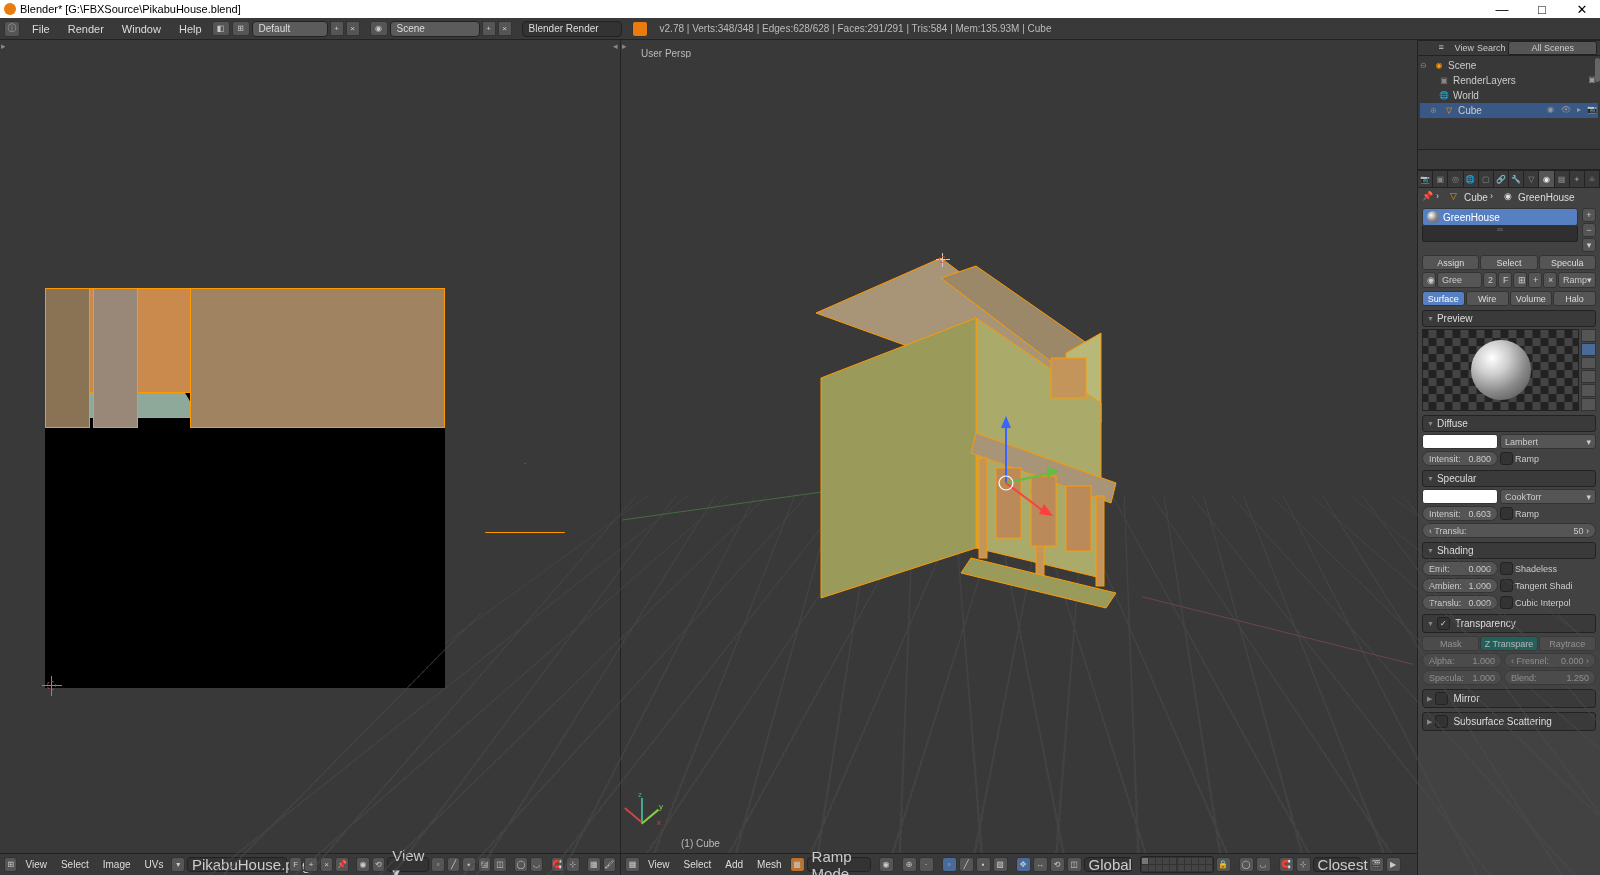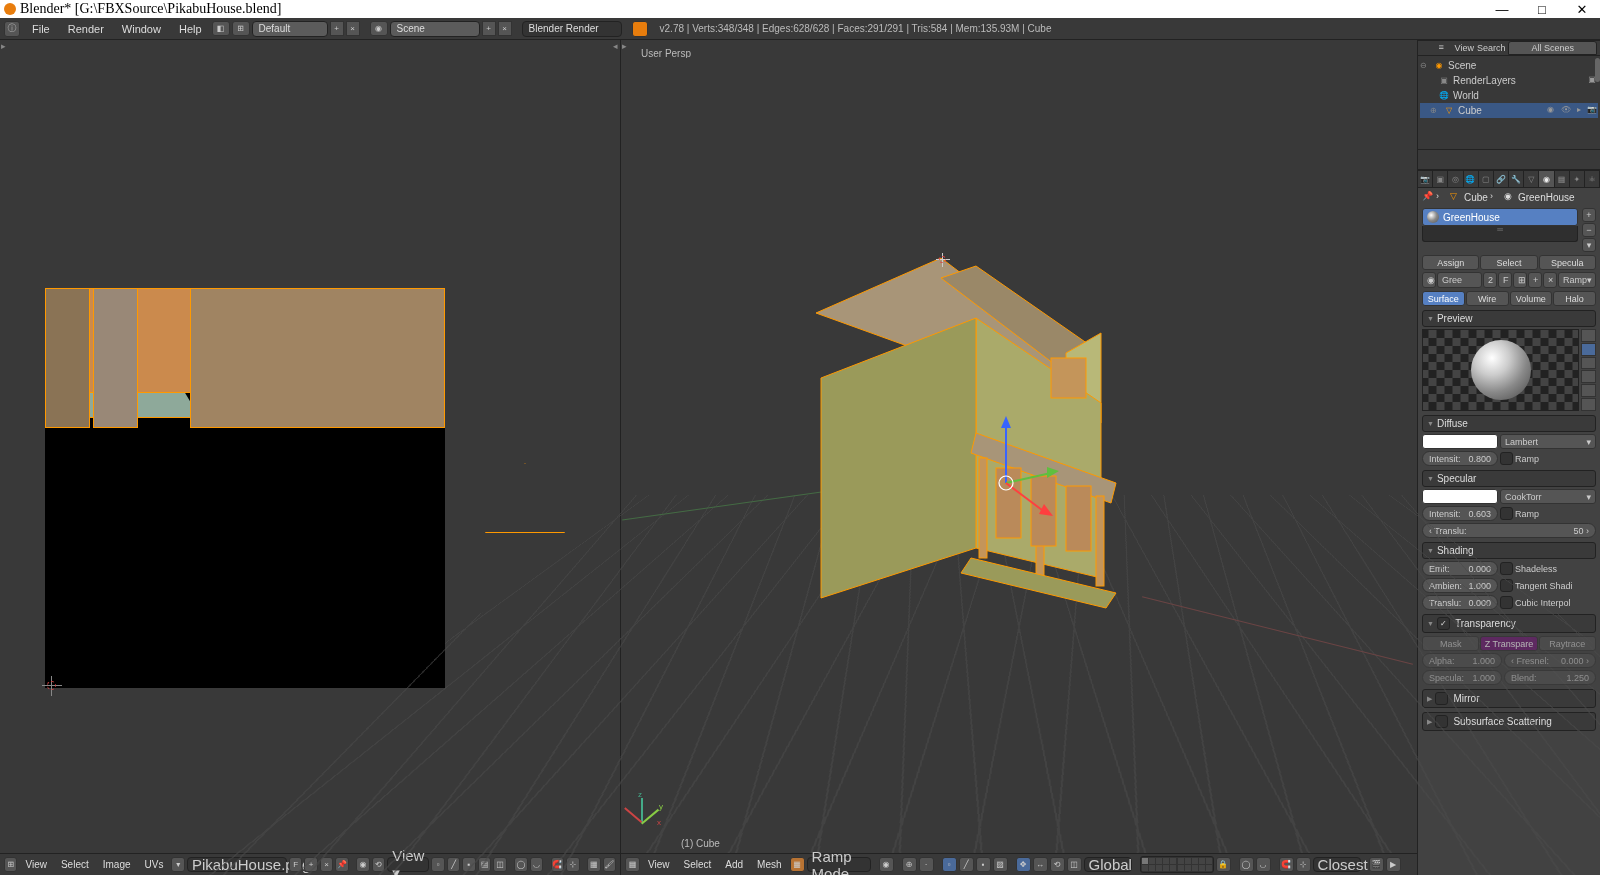--- a/index.html
+++ b/index.html
@@ -1,21 +1,21 @@
 <!DOCTYPE html>
 <html><head>
 <meta charset="utf-8">
 <style>
 * { margin: 0; padding: 0; box-sizing: border-box; font-family: "Segoe UI", Arial, sans-serif; }
 body { background: #393939; color: #ccc; font-size: 11px; width: 1600px; height: 875px; overflow: hidden; user-select: none; }
 
 
 .titlebar { height: 18px; background: #fff; color: #000; display: flex; align-items: center; padding: 0 4px; }
 .titlebar .logo { width: 12px; height: 12px; background: #e87d0d; border-radius: 50%; margin-right: 4px; position: relative; }
-.titlebar .title { flex: 1; font-size: 14px; font-family: Liberation Serif, serif; }
+.titlebar .title { flex: 1; font-size: 11px; }
 .titlebar .winbtns { display: flex; gap: 12px; font-size: 13px; }
 .titlebar .winbtns span { width: 28px; text-align: center; cursor: default; }
 
 
 .topbar { height: 22px; background: #393939; border-bottom: 1px solid #222; display: flex; align-items: center; padding: 0 4px; gap: 2px; font-size: 11px; }
 .topbar .menuicon { width: 16px; height: 16px; background: #555; border: 1px solid #333; border-radius: 3px; display: inline-flex; align-items: center; justify-content: center; margin-right: 2px; font-size: 9px; color: #aaa; }
 .topbar .menu-item { padding: 2px 8px; color: #ddd; }
 .layout-btn { width: 18px; height: 15px; background: #555; border: 1px solid #333; border-radius: 3px; display: inline-flex; align-items: center; justify-content: center; font-size: 8px; }
 .select-field { height: 16px; background: #333; border: 1px solid #222; border-radius: 4px; padding: 0 6px; display: inline-flex; align-items: center; font-size: 10px; color: #ddd; }
 .select-field.light { background: #5b5b5b; }
@@ -65,21 +65,21 @@
 .props-breadcrumb .bicn { width: 12px; height: 12px; font-size: 9px; }
 .props-body { flex: 1; overflow-y: auto; padding: 2px 4px; }
 .mat-slot { background: #5680c2; border: 1px solid #333; border-radius: 3px; padding: 2px 4px; display: flex; align-items: center; gap: 4px; font-size: 10px; color: #fff; height: 18px; }
 .mat-ball { width: 12px; height: 12px; border-radius: 50%; background: radial-gradient(circle at 35% 35%, #fff, #888, #555); }
 .mat-actions { display: flex; flex-direction: column; gap: 1px; margin-left: 2px; }
 .mat-actions .ab { width: 14px; height: 14px; background: #555; border: 1px solid #333; border-radius: 3px; font-size: 9px; text-align: center; line-height: 12px; }
 
 .btnrow { display: flex; gap: 1px; margin-top: 3px; }
 .btnrow .btn3 { flex: 1; background: #555; border: 1px solid #333; border-radius: 3px; height: 15px; font-size: 9px; display: flex; align-items: center; justify-content: center; color: #ddd; }
 .btnrow .btn3.active { background: #5680c2; color: #fff; }
-.btnrow .btn3.sel { background: #701a75; color: #fff; }
+.btnrow .btn3.sel { background: #0f766e; color: #fff; }
 
 .namefield { display: flex; gap: 1px; margin-top: 2px; }
 .namefield .nf { background: #555; border: 1px solid #333; border-radius: 3px; height: 16px; padding: 0 4px; font-size: 9px; display: flex; align-items: center; }
 
 .section-header { background: #3a3a3a; border: 1px solid #222; border-radius: 3px; padding: 2px 4px; margin-top: 4px; font-size: 10px; color: #ddd; display: flex; align-items: center; gap: 3px; }
 .section-header::before { content: "▼"; font-size: 7px; color: #888; }
 .section-header.collapsed::before { content: "▶"; }
 
 .preview-box { height: 82px; display: flex; gap: 2px; margin-top: 2px; }
 .preview-sphere { flex: 1; background: repeating-conic-gradient(#222 0% 25%, #444 0% 50%) 50% / 16px 16px; border: 1px solid #222; display: flex; align-items: center; justify-content: center; }

